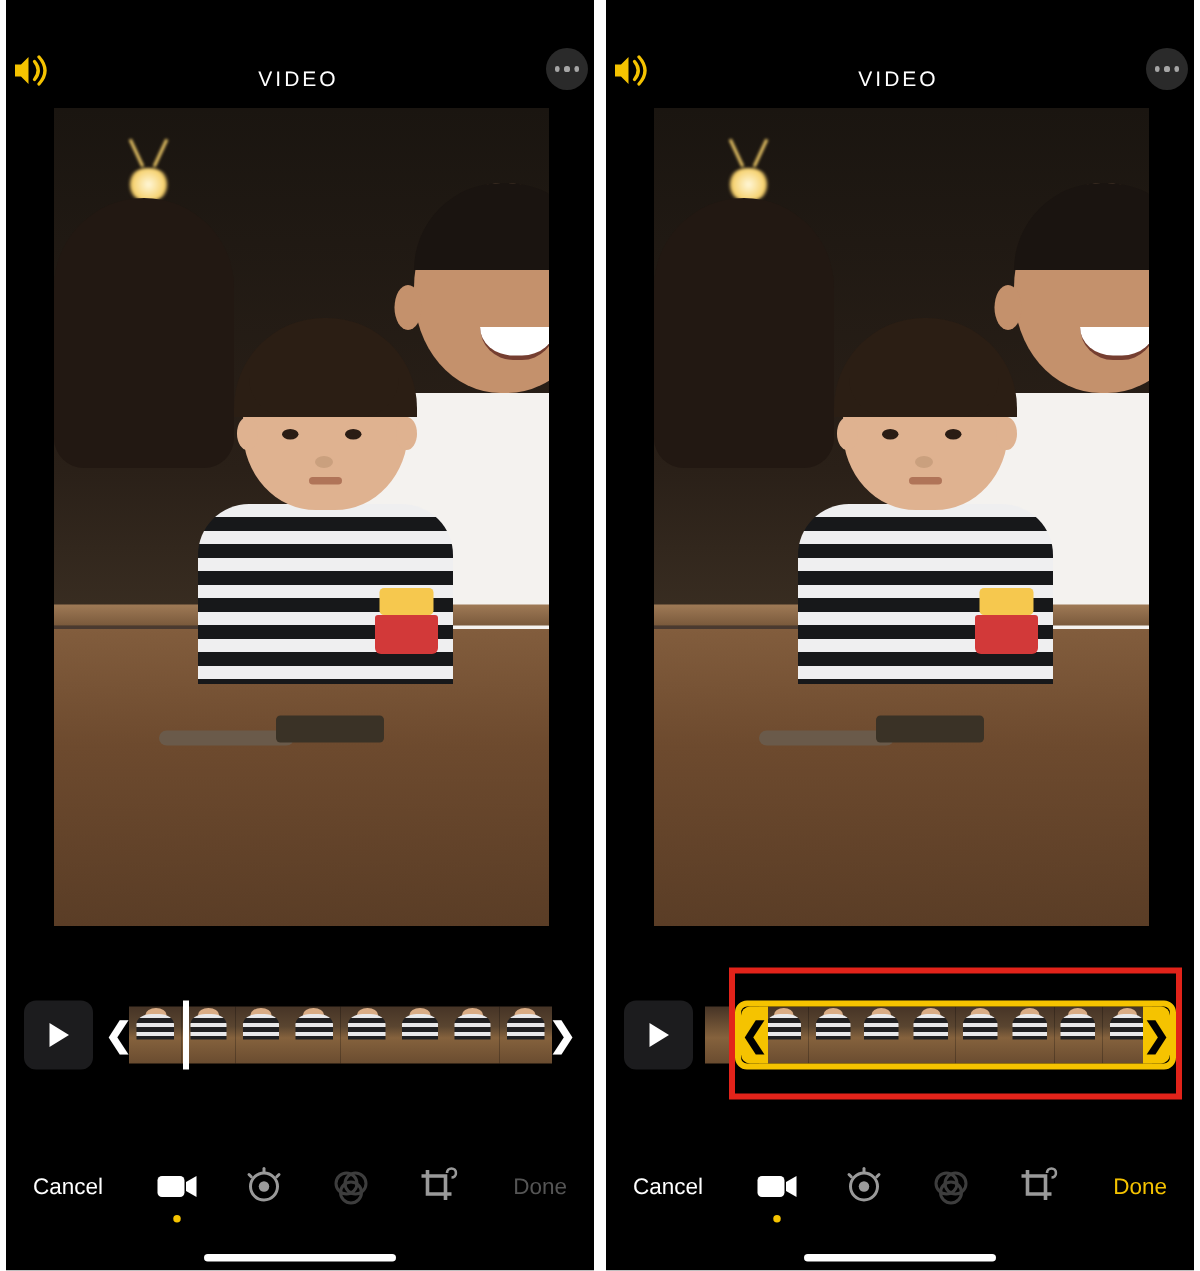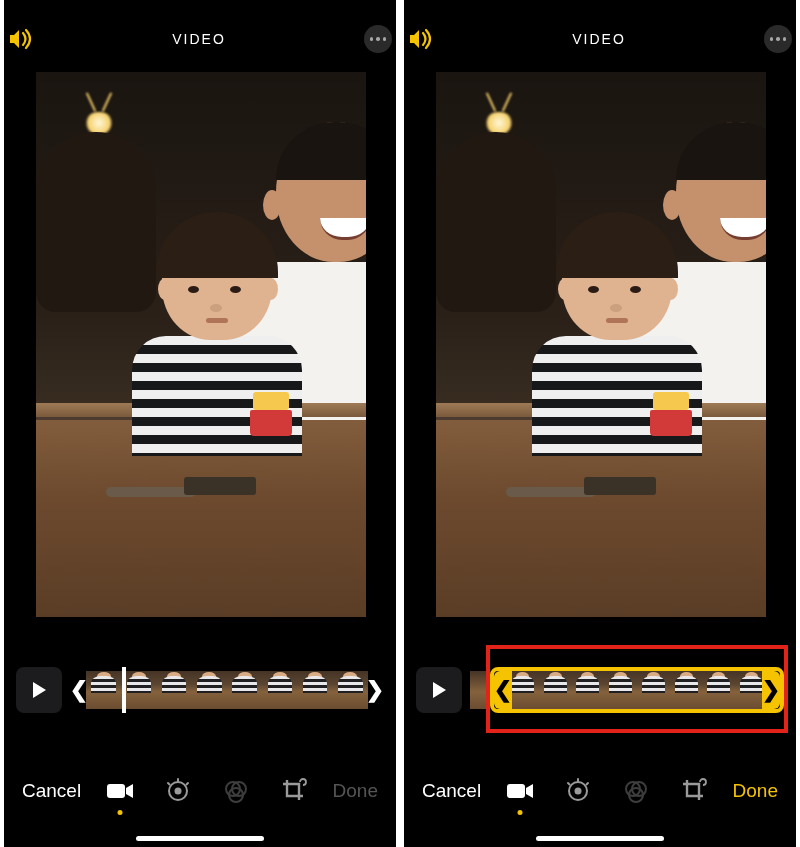--- a/index.html
+++ b/index.html
@@ -28,21 +28,21 @@
     background: #fff;
   }
 
   .topbar {
     position: absolute;
     top: 18px;
     left: 0;
     width: 100%;
     height: 42px;
     display: flex;
-    align-items: center;
+    align-items: flex-end;
     justify-content: space-between;
     padding: 0 4px;
   }
   .title {
     color: #fff;
     font-size: 14px;
     letter-spacing: 2px;
     font-weight: 500;
   }
   .vol-icon { width: 26px; height: 26px; display:flex; align-items:center; }
@@ -247,21 +247,21 @@
     position:absolute;
     bottom: 26px;
     left:0; width:100%;
     height: 60px;
     display:flex;
     align-items:center;
     justify-content:space-between;
     padding: 0 18px;
   }
   .txtbtn {
-    font-size: 19px;
+    font-size: 15px;
     color:#fff;
     background:none; border:none;
   }
   .txtbtn.dim { color:#555; }
   .txtbtn.accent { color:#f5c300; }
   .tool-icons {
     display:flex; gap:28px; align-items:center;
   }
   .tool {
     width:30px; height:30px; position:relative;

